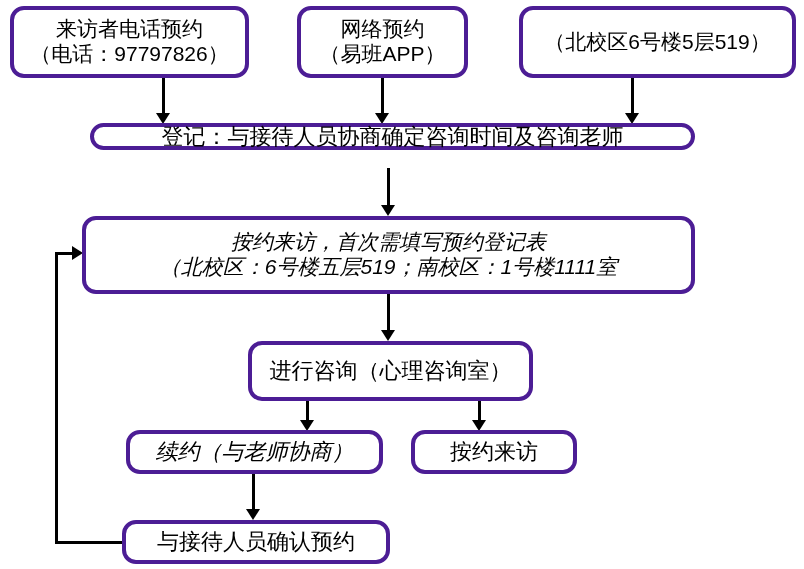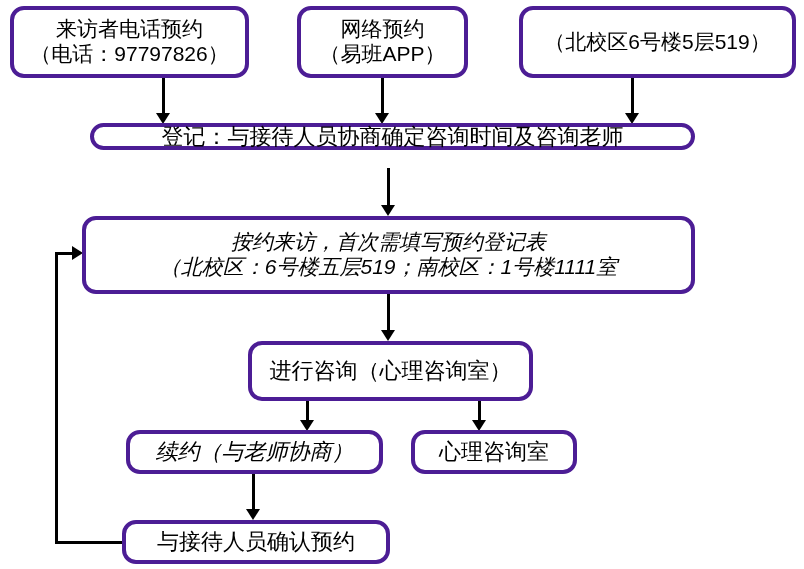--- a/index.html
+++ b/index.html
@@ -125,21 +125,21 @@
   <div class="arrowhead arrow-down" style="left:300px; top:420px;"></div>
 
   <div class="conn vline" style="left:478px; top:385px; height:38px;"></div>
   <div class="arrowhead arrow-down" style="left:472px; top:420px;"></div>
 
   <div class="node t22" id="n-renew">
     <span class="line">续约（与老师协商）</span>
   </div>
 
   <div class="node t22" id="n-end">
-    <span class="line">心理咨询室</span>
+    <span class="line">按约来访</span>
   </div>
 
   <div class="conn vline" style="left:252px; top:474px; height:38px;"></div>
   <div class="arrowhead arrow-down" style="left:246px; top:509px;"></div>
 
   <div class="node t22" id="n-confirm">
     <span class="line">与接待人员确认预约</span>
   </div>
 
   <div class="conn hline" style="left:55px; top:541px; width:70px;"></div>

